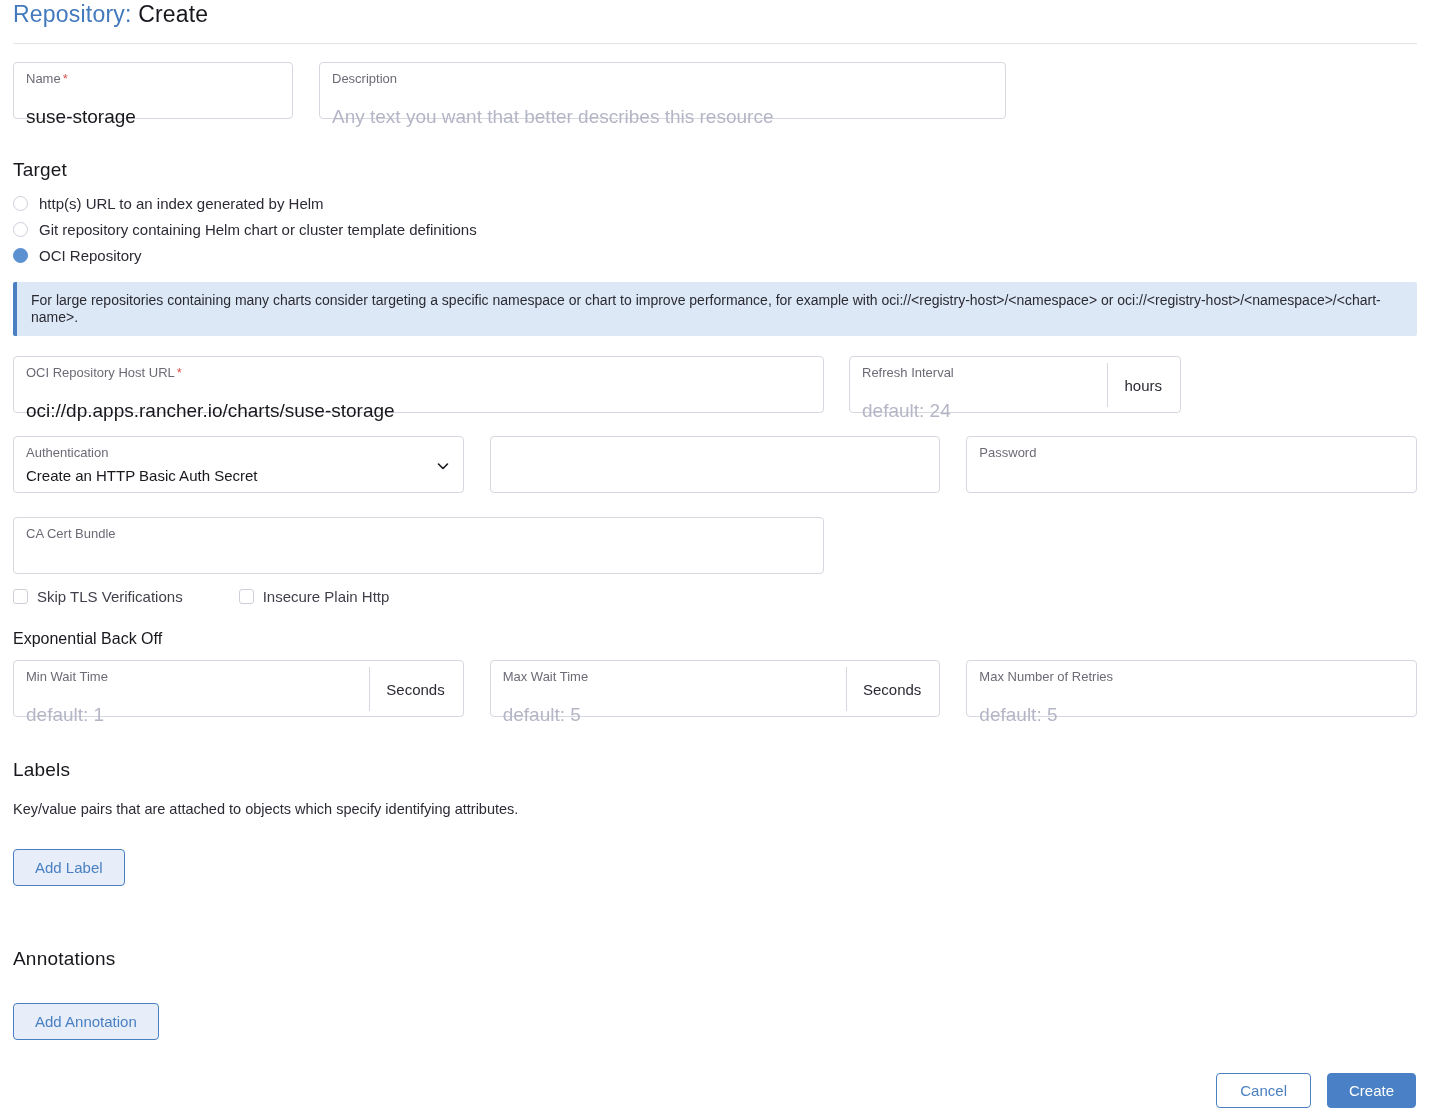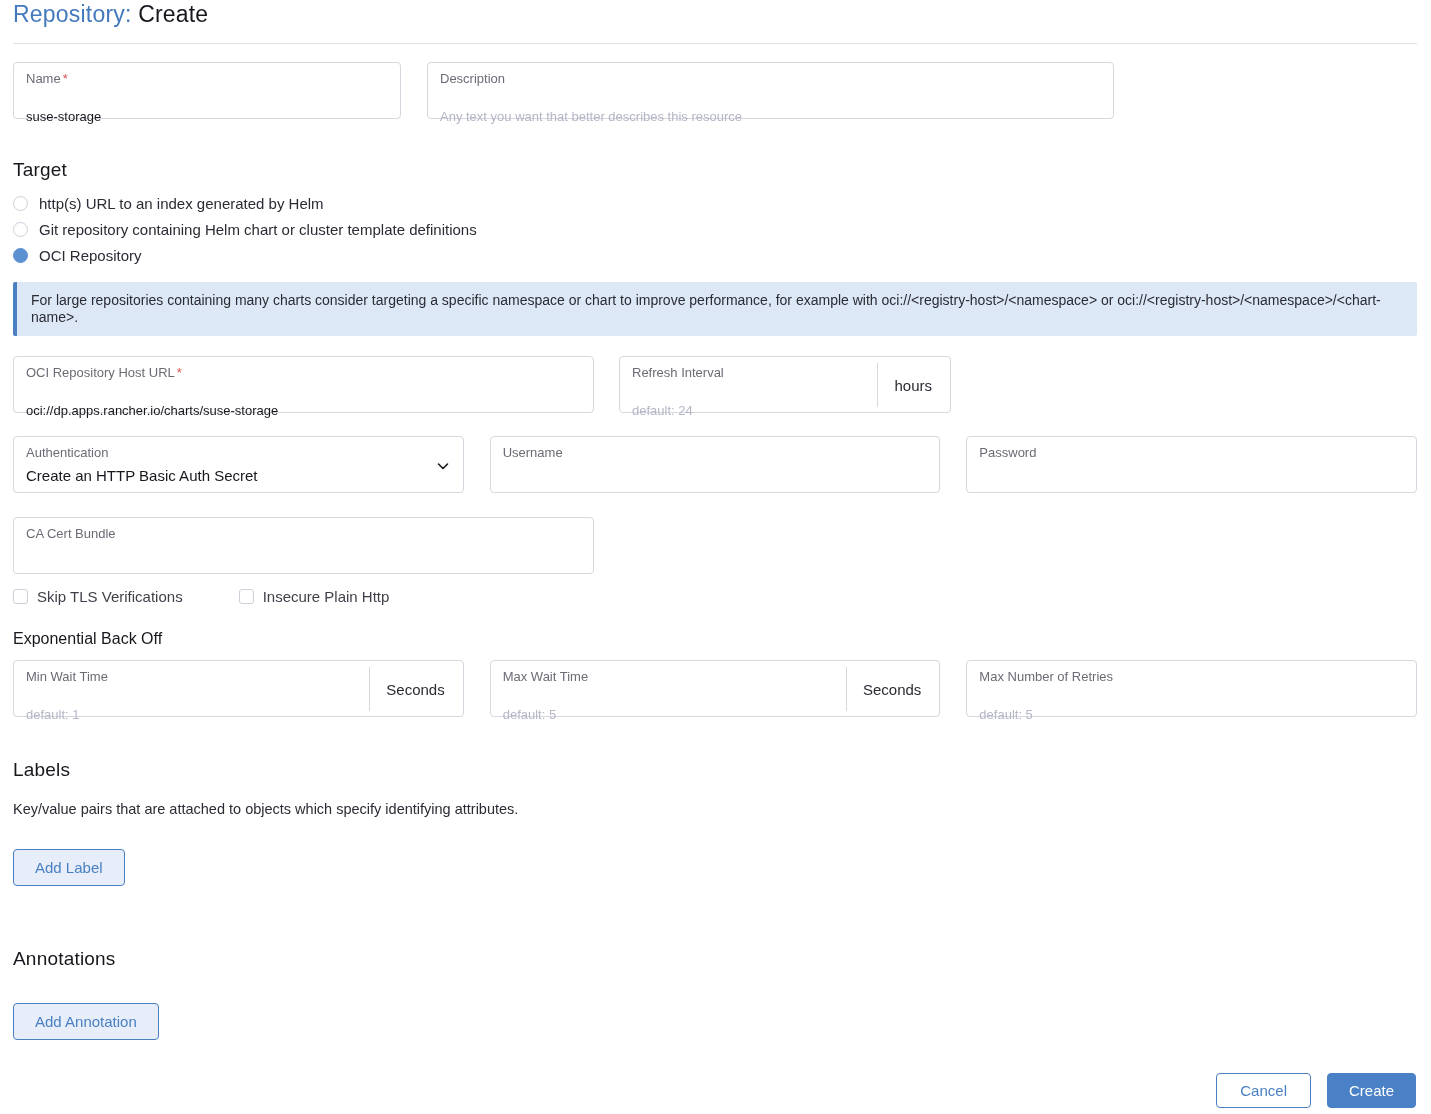--- a/index.html
+++ b/index.html
@@ -43,41 +43,41 @@
   .field .flabel {
     font-size: 13px;
     color: #6b6b76;
     line-height: 16px;
     white-space: nowrap;
   }
   .field .flabel .req { color: #d9534f; margin-left: 2px; }
   .field input, .field textarea {
     border: none; outline: none; background: transparent;
     font-family: "Liberation Sans", "DejaVu Sans", sans-serif;
-    font-size: 13px;
+    font-size: 19px;
     color: #17171d;
     width: 100%;
     padding: 0;
     line-height: 20px;
     resize: none;
     margin-top: 20px;
   }
   .field input::placeholder, .field textarea::placeholder { color: #b4b6c6; opacity: 1; }
   .suffix {
     display: flex; align-items: center;
     border-left: 1px solid #d7d7df;
     margin: -2px 0 -1px 12px;
     padding-left: 16px; padding-right: 6px;
     font-size: 15px; color: #2b2b35;
     white-space: nowrap;
   }
 
-  .w-name { width: 388px; }
+  .w-name { width: 280px; }
   .w-desc { width: 687px; }
-  .w-wide { width: 581px; }
+  .w-wide { width: 811px; }
   .w-refresh { width: 332px; }
   .w-third { flex: 1; }
 
   
   h2.section {
     font-size: 19px;
     font-weight: 400;
     color: #17171d;
     letter-spacing: 0.2px;
   }
@@ -257,21 +257,20 @@
         <span class="select-value">Create an HTTP Basic Auth Secret</span>
       </div>
       <span class="select-chevron">
         <svg viewBox="0 0 16 16" fill="none" stroke="#17171d" stroke-width="1.6" stroke-linecap="round" stroke-linejoin="round">
             <path d="M3.5 6l4.5 4.5L12.5 6"></path>
           </svg>
       </span>
     </div>
     <div class="field w-third">
       <div class="inner">
-        <span class="flabel">Username</span>
         <input type="text" style="">
       </div>
     </div>
     <div class="field w-third">
       <div class="inner">
         <span class="flabel">Password</span>
         <input type="password" style="">
       </div>
     </div>
   </div>

